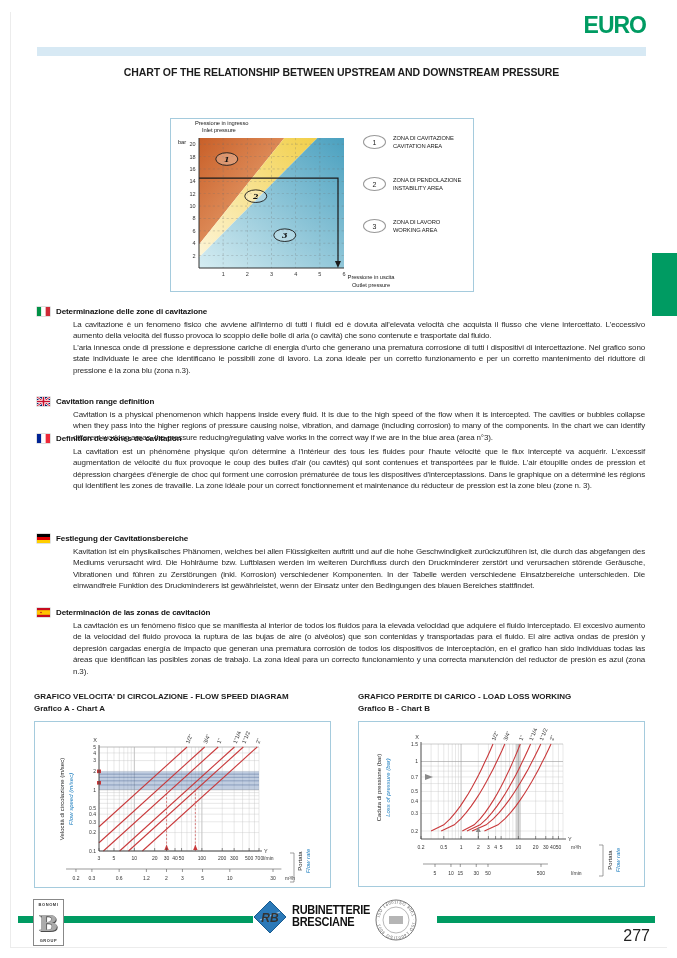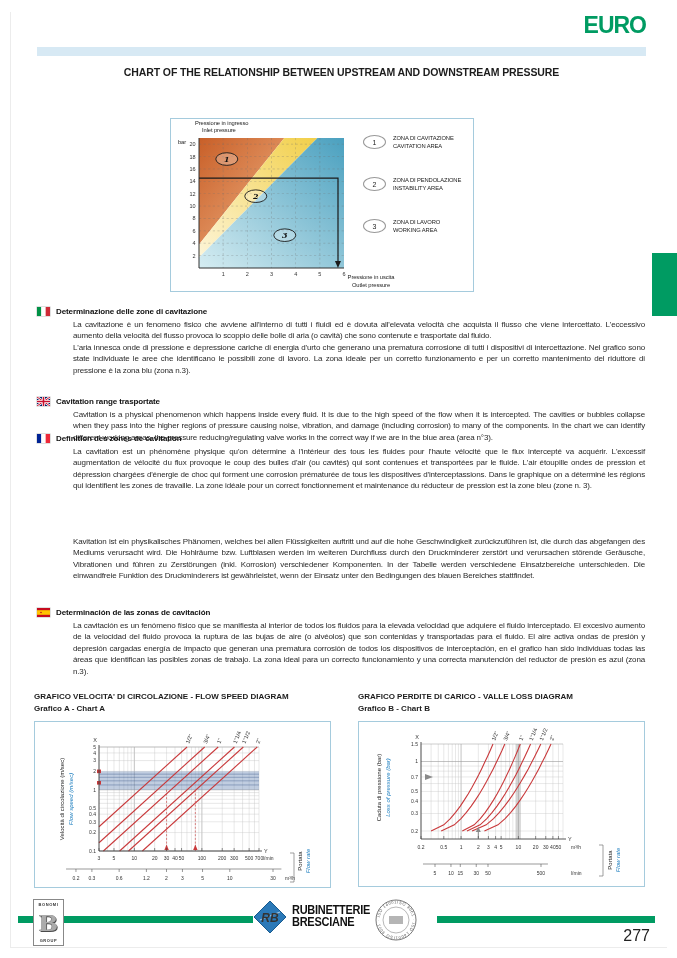--- a/index.html
+++ b/index.html
@@ -173,38 +173,46 @@
 
   <div class="lang-section" style="top:396px;">
     <div class="lang-head">
       <svg class="flag" viewBox="0 0 13 9">
           <rect width="13" height="9" fill="#012169"></rect>
           <path d="M0,0 L13,9 M13,0 L0,9" stroke="#fff" stroke-width="2.4"></path>
           <path d="M0,0 L13,9 M13,0 L0,9" stroke="#c8102e" stroke-width="1"></path>
           <path d="M6.5,0 V9 M0,4.5 H13" stroke="#fff" stroke-width="3"></path>
           <path d="M6.5,0 V9 M0,4.5 H13" stroke="#c8102e" stroke-width="1.6"></path>
         </svg>
-      <span class="lang-title">Cavitation range trasportate</span>
+      <span class="lang-title">Cavitation range definition</span>
     </div>
     <p class="lang-body">Cavitation is a physical phenomenon which happens inside every fluid. It is due to the high speed of the flow when it is intercepted. The cavities or bubbles collapse when they pass into the higher regions of pressure causing noise, vibration, and damage (including corrosion) to many of the components. In the chart we can identify different working areas, the pressure reducing/regulating valve works in the correct way if we are in the blue area (area n°3).</p>
   </div>
 
   <div class="lang-section" style="top:433px;">
     <div class="lang-head">
       <svg class="flag" viewBox="0 0 13 9">
           <rect width="4.33" height="9" fill="#002395"></rect>
           <rect x="4.33" width="4.33" height="9" fill="#fff"></rect>
           <rect x="8.66" width="4.34" height="9" fill="#ed2939"></rect>
         </svg>
       <span class="lang-title">Definition des zones de cavitation</span>
     </div>
     <p class="lang-body">La cavitation est un phénomène physique qu'on détermine à l'intérieur des tous les fluides pour l'haute vélocité que le flux intercepté va acquérir. L'excessif augmentation de vélocité du flux provoque le coup des bulles d'air (ou cavités) qui sont contenues et transportées par le fluide. L'air étoupille ondes de pression et dépression chargées d'énergie de choc qui forment une corrosion prématurée de tous les dispositives d'interceptassions. Dans le graphique on a déterminé les régions qui identifient les zones de travaille. La zone idéale pour un correct fonctionnement et maintenance du réducteur de pression est la zone bleu (zone n. 3).</p>
   </div>
 
   <div class="lang-section" style="top:533px;">
+    <div class="lang-head">
+      <svg class="flag" viewBox="0 0 13 9">
+          <rect width="13" height="3" fill="#000"></rect>
+          <rect y="3" width="13" height="3" fill="#dd0000"></rect>
+          <rect y="6" width="13" height="3" fill="#ffce00"></rect>
+        </svg>
+      <span class="lang-title">Festlegung der Cavitationsbereiche</span>
+    </div>
     <p class="lang-body">Kavitation ist ein physikalisches Phänomen, welches bei allen Flüssigkeiten auftritt und auf die hohe Geschwindigkeit zurückzuführen ist, die durch das abgefangen des Mediums verursacht wird. Die Hohlräume bzw. Luftblasen werden im weiteren Durchfluss durch den Druckminderer zerstört und verursachen störende Geräusche, Vibrationen und führen zu Zerstörungen (inkl. Korrosion) verschiedener Komponenten. In der Tabelle werden verschiedene Einsatzbereiche unterschieden. Die einwandfreie Funktion des Druckminderers ist gewährleistet, wenn der Einsatz unter den Bedingungen des blauen Bereiches stattfindet.</p>
   </div>
 
   <div class="lang-section" style="top:607px;">
     <div class="lang-head">
       <svg class="flag" viewBox="0 0 13 9">
           <rect width="13" height="9" fill="#c60b1e"></rect>
           <rect y="2.2" width="13" height="4.6" fill="#ffc400"></rect>
           <circle cx="4" cy="4.5" r="0.8" fill="#c60b1e"></circle>
         </svg>
@@ -213,21 +221,21 @@
     <p class="lang-body">La cavitación es un fenómeno físico que se manifiesta al interior de todos los fluidos para la elevada velocidad que adquiere el fluido interceptado. El excesivo aumento de la velocidad del fluido provoca la ruptura de las bujas de aire (o alvéolos) que son contenidas y transportadas para el fluido. El aire activa ondas de presión y depresión cargadas energía de impacto que generan una prematura corrosión de todos los dispositivos de interceptación, en el grafico han sido individuas todas las áreas que identifican las posibles zonas de trabajo. La zona ideal para un correcto funcionamiento y una correcta manutención del reductor de presión es azul (zona n.3).</p>
   </div>
 
   <div class="abs side-tab"></div>
 
   <div class="abs chart-title" style="left:34px;width:295px;">
     <div>GRAFICO VELOCITA' DI CIRCOLAZIONE - FLOW SPEED DIAGRAM</div>
     <div>Grafico A - Chart A</div>
   </div>
   <div class="abs chart-title" style="left:358px;width:285px;">
-    <div>GRAFICO PERDITE DI CARICO - VALLE LOSS DIAGRAM</div>
+    <div>GRAFICO PERDITE DI CARICO - LOAD LOSS WORKING</div>
     <div>Grafico B - Chart B</div>
   </div>
 
   <div class="abs chart-box" style="left:34px;top:721px;width:295px;height:165px;">
     <svg id="svg-flow" width="295" height="165" viewBox="0 0 295 165">
         <line x1="64" y1="25" x2="64" y2="129" stroke="#c6c6c6" stroke-width="0.4"></line>
         <line x1="72.44188928771152" y1="25" x2="72.44188928771152" y2="129" stroke="#c6c6c6" stroke-width="0.4"></line>
         <line x1="78.98992733334633" y1="25" x2="78.98992733334633" y2="129" stroke="#c6c6c6" stroke-width="0.4"></line>
         <line x1="84.34006397585732" y1="25" x2="84.34006397585732" y2="129" stroke="#c6c6c6" stroke-width="0.4"></line>
         <line x1="88.86354005358649" y1="25" x2="88.86354005358649" y2="129" stroke="#c6c6c6" stroke-width="0.4"></line>

